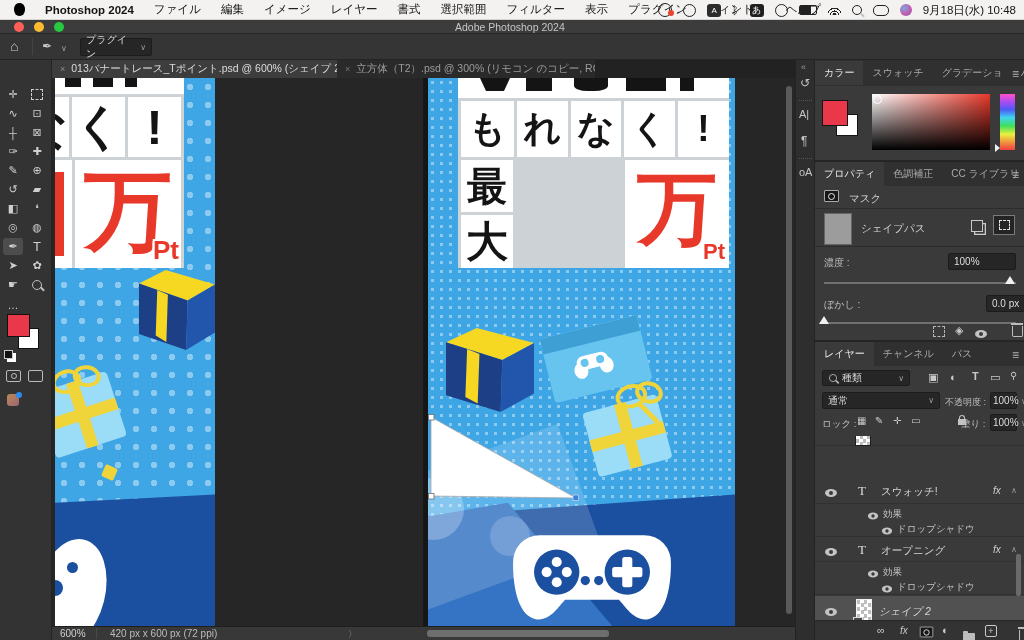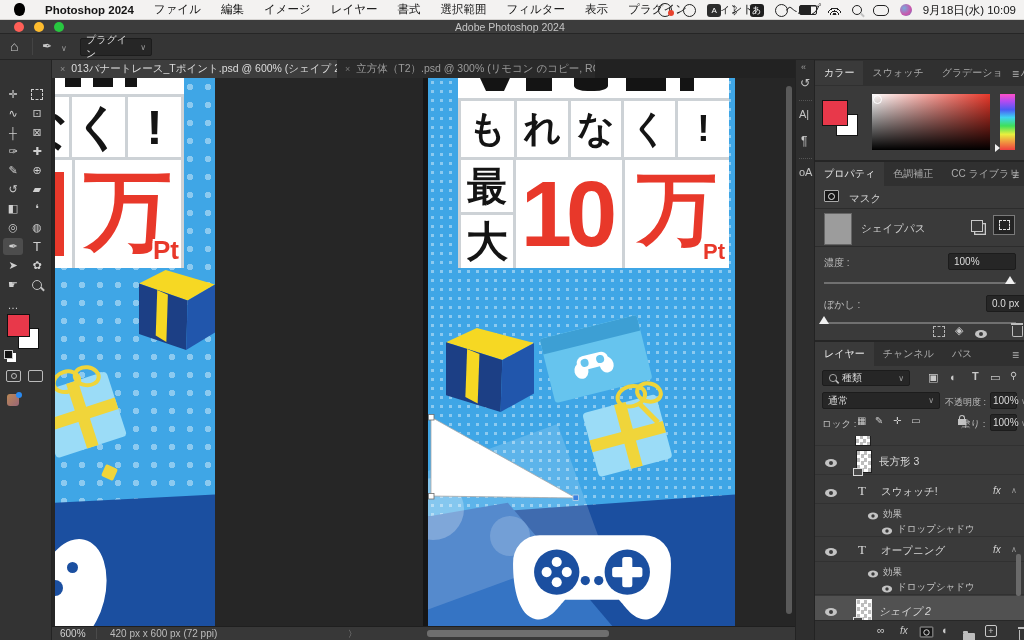--- a/index.html
+++ b/index.html
@@ -95,21 +95,21 @@
         <i style="width:16px;height:8px;border:1.3px solid #222;border-radius:2px;display:block;background:linear-gradient(to right,#222 70%,transparent 70%);"></i>
       </span>
     <span class="wifi"></span>
     <span class="mbico">
         <i class="mag" style="border-color:#222;"></i>
       </span>
     <span class="mbico">
         <i style="width:14px;height:9px;border:1.4px solid #222;border-radius:5px;display:block;"></i>
       </span>
     <span style="width:12px;height:12px;border-radius:50%;background:radial-gradient(circle at 35% 35%,#7ad,#c5a 60%,#48c);display:inline-block;"></span>
-    <span class="menu-item">9月18日(水) 10:09</span>
+    <span class="menu-item">9月18日(水) 10:48</span>
   </div>
 
   <div class="abs" style="left:0;top:20px;width:1024px;height:14px;background:#3c3c3c;border-bottom:1px solid #262626;box-sizing:border-box;">
     <span class="abs" style="left:14px;top:2px;width:10px;height:10px;border-radius:50%;background:#ff5f57;"></span>
     <span class="abs" style="left:34px;top:2px;width:10px;height:10px;border-radius:50%;background:#febc2e;"></span>
     <span class="abs" style="left:54px;top:2px;width:10px;height:10px;border-radius:50%;background:#28c840;"></span>
     <span class="abs" style="left:455px;top:1px;font-size:10.5px;color:#c6c6c6;">Adobe Photoshop 2024</span>
   </div>
 
   <div class="abs" style="left:0;top:34px;width:1024px;height:26px;background:#353535;border-bottom:1px solid #242424;box-sizing:border-box;">
@@ -325,23 +325,20 @@
         </div>
       <div class="tile" style="left:250px;top:23px;width:51px;height:56px;">
           <span class="kchar" style="font-size:37px;">!</span>
         </div>
 
       <div class="tile" style="left:33px;top:82px;width:52px;height:52px;">
           <span class="kchar" style="font-size:40px;">最</span>
         </div>
       <div class="tile" style="left:33px;top:137px;width:52px;height:53px;">
           <span class="kchar" style="font-size:42px;">大</span>
-        </div>
-      <div class="tile" style="left:88px;top:82px;width:106px;height:108px;">
-          <span class="kchar red" style="font-size:92px;letter-spacing:-6px;margin-left:-6px;">10</span>
         </div>
       <div class="tile" style="left:197px;top:82px;width:104px;height:108px;">
         <span class="kchar red" style="font-size:80px;margin-top:-8px;">万</span>
         <span class="abs ptxt" style="right:4px;bottom:3px;font-size:22px;">Pt</span>
       </div>
 
       <div class="abs" style="left:18px;top:250px;width:88px;height:84px;">
         <i class="abs" style="left:0;top:0;width:100%;height:100%;clip-path:polygon(35% 0,100% 18%,64% 38%,0 17%);background:#f6d823;"></i>
         <i class="abs" style="left:0;top:0;width:100%;height:100%;clip-path:polygon(0 17%,64% 38%,62% 100%,0 80%);background:#1c3f85;"></i>
         <i class="abs" style="left:0;top:0;width:100%;height:100%;clip-path:polygon(64% 38%,100% 18%,100% 78%,62% 100%);background:#2156ac;"></i>
@@ -501,27 +498,20 @@
     <div class="abs field" style="left:175px;top:354px;width:27px;height:17px;padding:0 2px;">
         <span>100%</span>
       </div>
     <span class="abs chev" style="left:203px;top:359px;">∨</span>
 
     
     <div class="abs" style="left:0;top:376px;width:209px;height:184px;overflow:hidden;background:#3a3a3a;">
       <div class="lrow" style="top:-16px;height:26px;">
         <span class="abs checker" style="left:40px;top:4px;width:14px;height:20px;border:1px solid #1e1e1e;"></span>
       </div>
-      <div class="lrow" style="top:11px;height:28px;">
-        <span class="abs eye" style="left:10px;top:10px;"></span>
-        <span class="abs checker" style="left:41px;top:3px;width:14px;height:21px;border:1px solid #1e1e1e;">
-            <i class="badge"></i>
-          </span>
-        <span class="abs lname" style="left:64px;top:8px;">長方形 3</span>
-      </div>
       <div class="lrow" style="top:42px;height:26px;">
         <span class="abs eye" style="left:10px;top:9px;"></span>
         <span class="abs" style="left:43px;top:5px;font-size:13px;color:#ddd;font-family:'Liberation Serif',serif;">T</span>
         <span class="abs lname" style="left:66px;top:7px;">スウォッチ!</span>
         <span class="abs" style="left:178px;top:7px;font-style:italic;color:#cfcfcf;font-size:10px;">fx</span>
         <span class="abs" style="left:196px;top:8px;font-size:8px;color:#9a9a9a;">∧</span>
       </div>
       <div class="lrow" style="top:70px;height:15px;border-bottom:none;">
         <span class="abs eye" style="left:52px;top:4px;transform:scale(.85);"></span>
         <span class="abs" style="left:68px;top:2px;font-size:9.5px;color:#c4c4c4;">効果</span>

